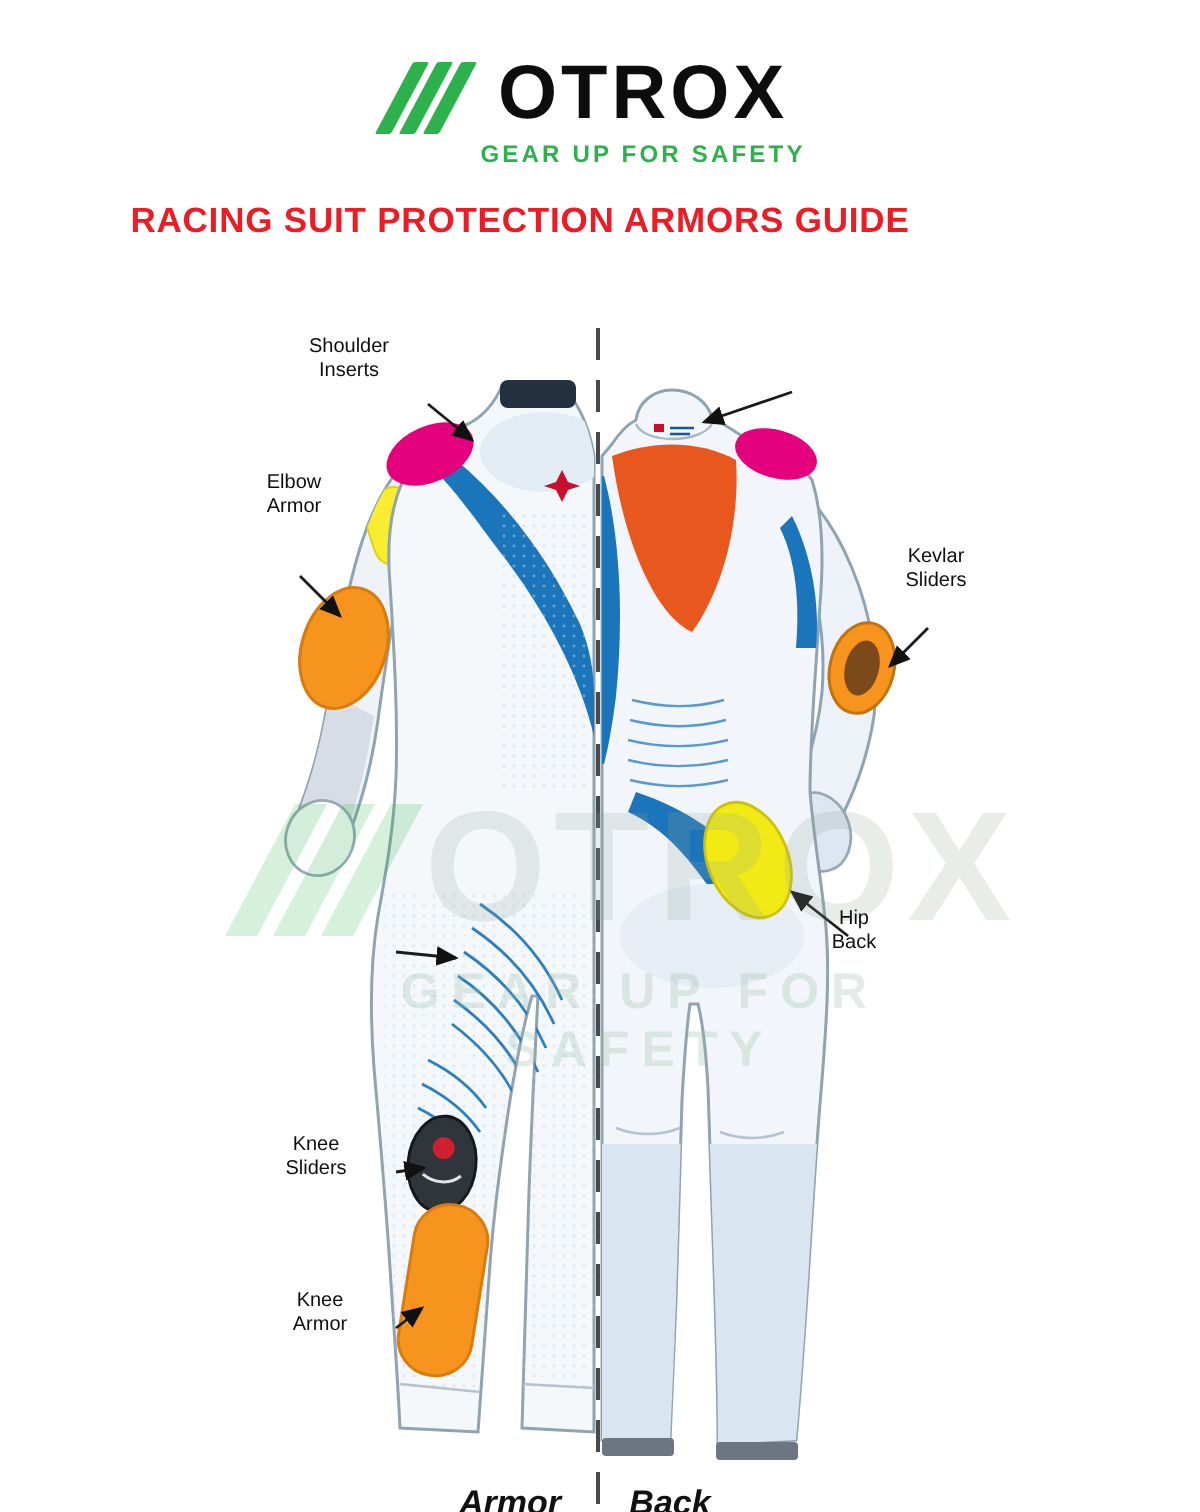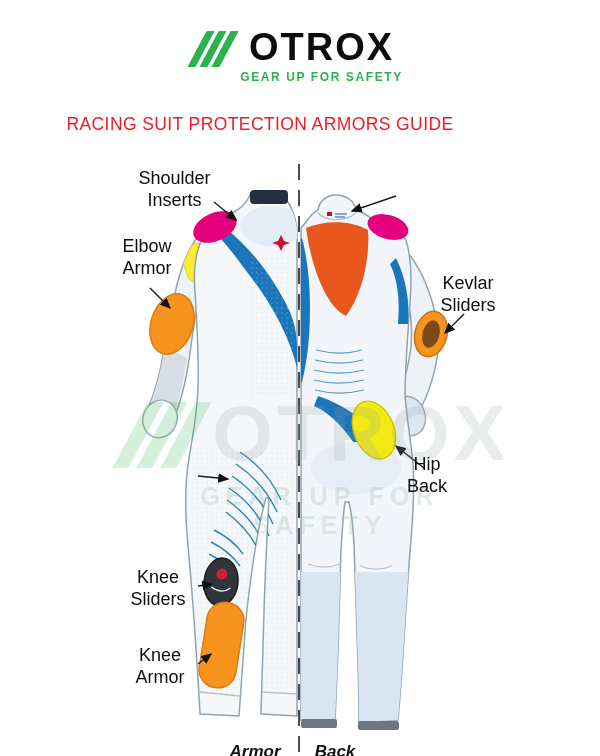--- a/index.html
+++ b/index.html
@@ -11,36 +11,36 @@
   
   .logo{position:absolute;top:12px;left:0;width:600px;display:flex;justify-content:center;z-index:4;}
   .logo-row{display:flex;align-items:flex-start;}
   .slashes{display:flex;margin-top:3px;margin-right:7px;}
   .slashes i{display:block;width:8px;height:36px;background:#2BB24C;transform:skewX(-28deg);margin-right:4px;border-radius:1px;}
   .logo-col{display:flex;flex-direction:column;align-items:center;}
   .logo-text{font-size:38px;font-weight:bold;letter-spacing:2px;color:#0d0d0d;line-height:1;}
   .tagline{font-size:12px;font-weight:bold;letter-spacing:1.6px;color:#2BB24C;margin-top:4px;}
   
   .title{
-    position:absolute;top:98px;left:0;width:520px;text-align:center;margin:0;
-    font-size:17.5px;font-weight:400;letter-spacing:.4px;color:#ED1C24;z-index:4;
+    position:absolute;top:84px;left:0;width:520px;text-align:center;margin:0;
+    font-size:17.5px;font-weight:700;letter-spacing:.4px;color:#ED1C24;z-index:4;
   }
   
   .figure{position:absolute;inset:0;}
   .figure svg{position:absolute;left:0;top:0;z-index:1;}
   
   .watermark{position:absolute;left:140px;top:378px;width:360px;z-index:2;pointer-events:none;}
   .wm-row{display:flex;align-items:flex-start;justify-content:center;}
   .wm-slashes{display:flex;margin-top:8px;margin-right:10px;}
   .wm-slashes i{display:block;width:16px;height:66px;background:rgba(43,178,76,.20);transform:skewX(-28deg);margin-right:8px;}
   .wm-text{font-size:78px;font-weight:bold;letter-spacing:4px;color:rgba(145,165,150,.20);line-height:1;}
   .wm-tagline{text-align:center;font-size:25px;font-weight:bold;letter-spacing:6px;color:rgba(150,185,160,.28);margin-top:10px;}
   
   .callout{
-    position:absolute;text-align:center;font-size:18px;line-height:1.22;color:#0e0e0e;
+    position:absolute;text-align:center;font-size:10px;line-height:1.22;color:#0e0e0e;
     white-space:pre-line;z-index:3;
   }
   
   .view-label{position:absolute;top:726px;font-size:17px;font-style:italic;font-weight:bold;color:#111;z-index:3;text-align:center;}
   .view-front{left:215px;width:80px;}
   .view-back{left:300px;width:70px;}
 </style>
 </head>
 <body>
 

